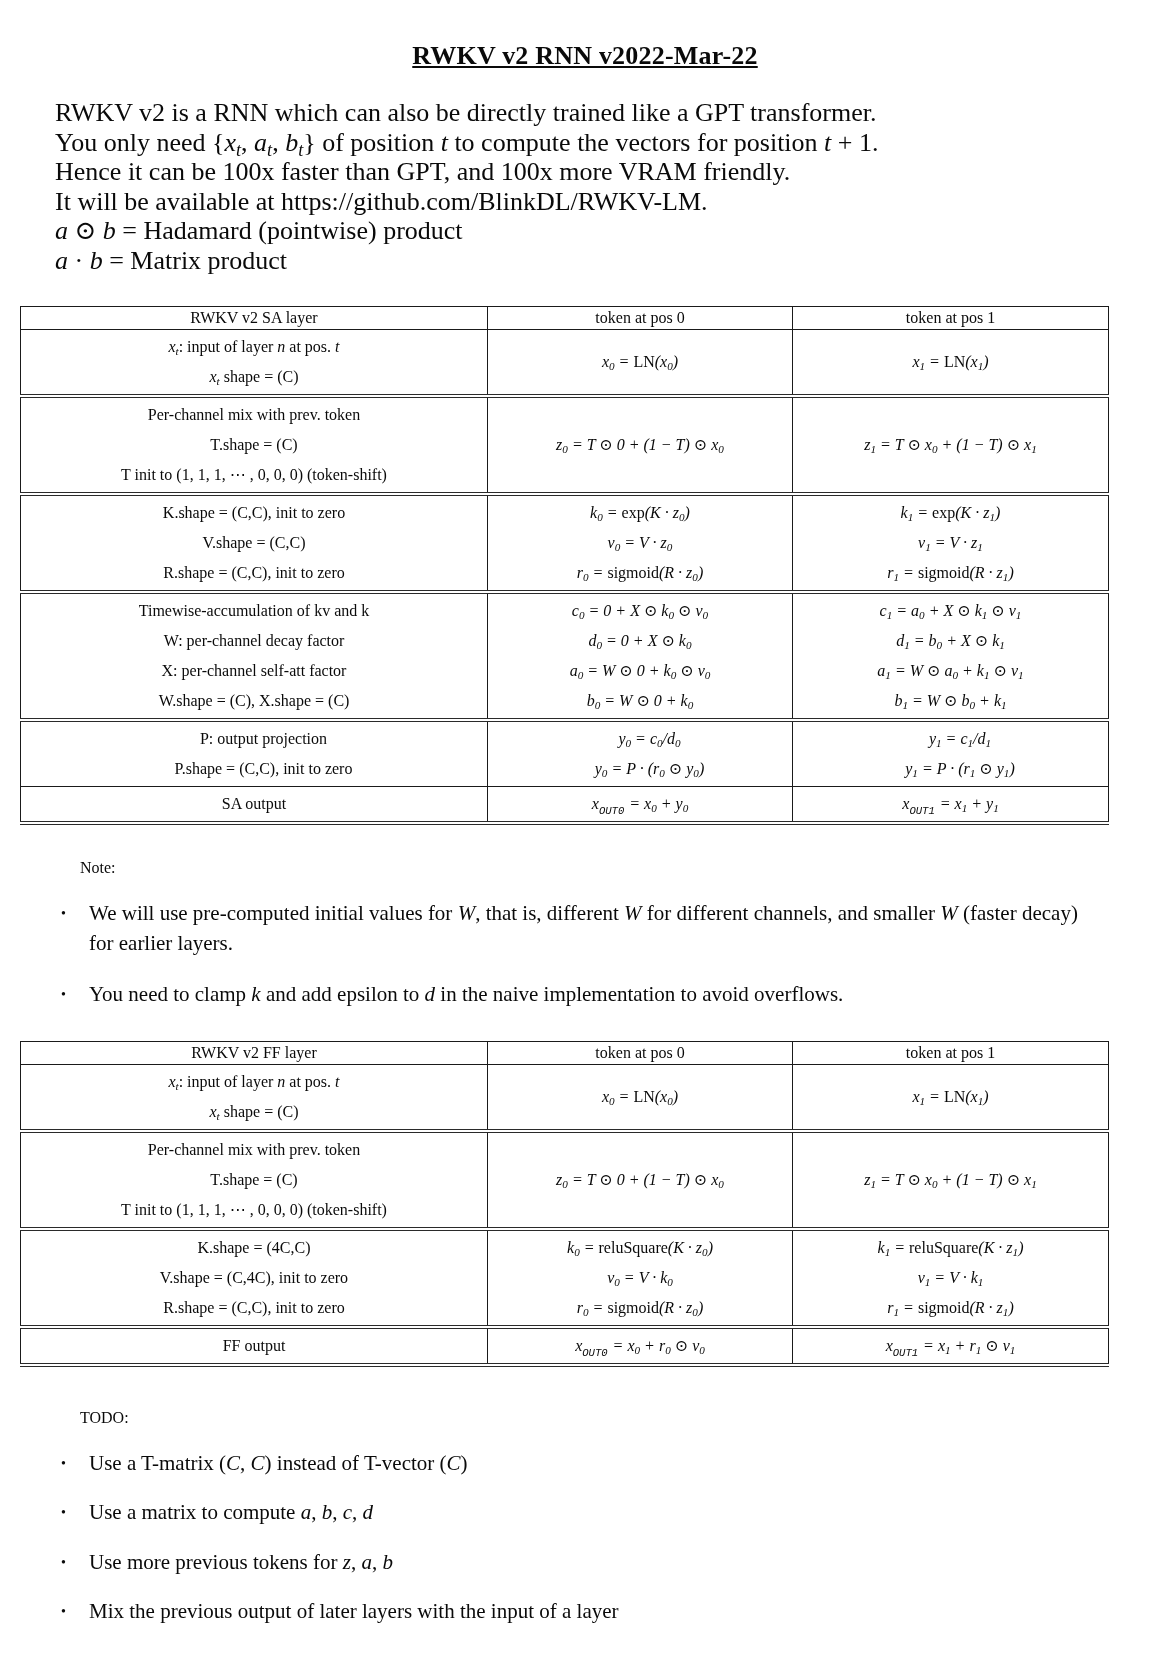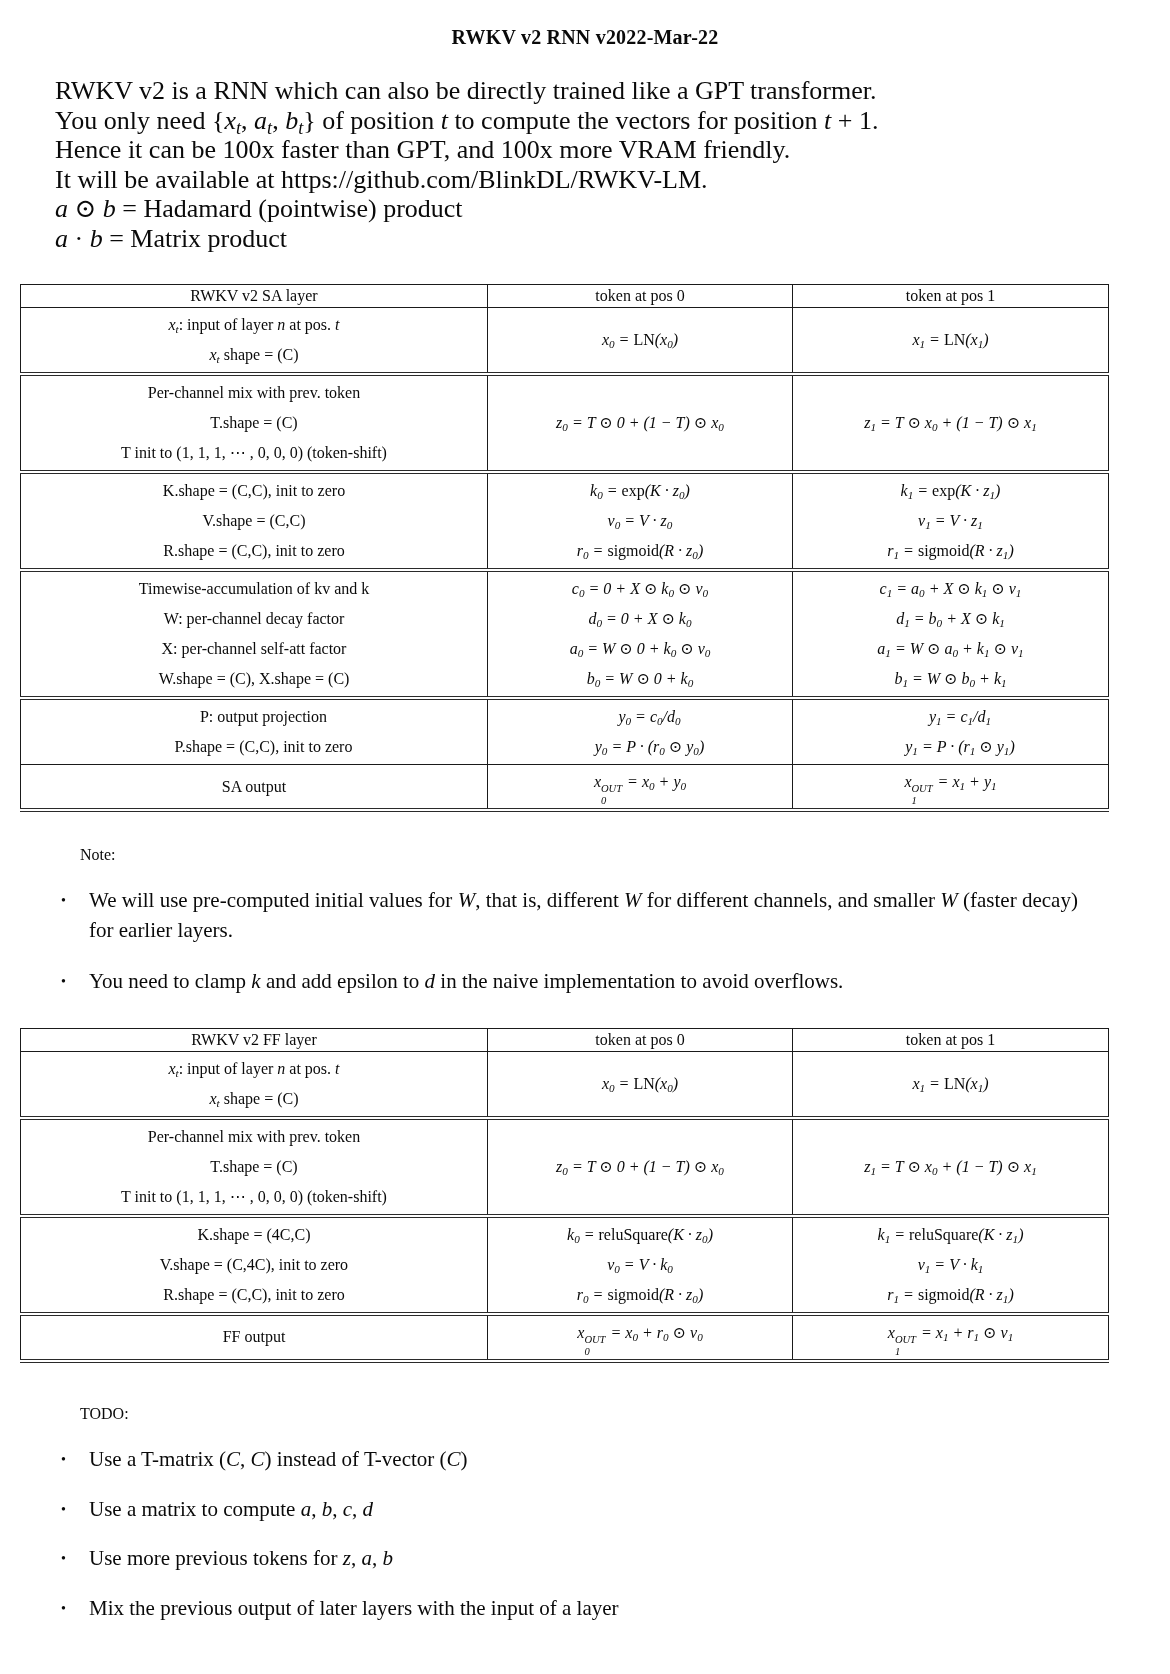--- a/index.html
+++ b/index.html
@@ -9,45 +9,47 @@
     font-family: "Liberation Serif", "DejaVu Serif", "DejaVu Sans", serif;
   }
   .page {
     width: 1170px;
     min-height: 1674px;
     box-sizing: border-box;
     padding-top: 26px;
     overflow: hidden;
   }
   .title {
-    font-size: 20px;
+    font-size: 26px;
     font-weight: bold;
     text-align: center;
-    margin: 0;
+    margin: 15px;
     letter-spacing: 0.2px;
+    text-decoration: underline;
   }
   .intro {
     margin: 27px 30px 0 55px;
     font-size: 26px;
   }
   .intro p { margin: 0; line-height: 29.5px; }
 
   .it { font-style: italic; }
   .rm { font-style: normal; }
   .math { font-style: italic; }
   sub, sup { font-size: 0.70em; line-height: 0; }
   sub { vertical-align: -0.28em; }
   .supsub {
     display: inline-flex;
-    flex-direction: column;
+    flex-direction: row;
     align-items: flex-start;
     font-size: 0.66em;
     line-height: 1.08;
     vertical-align: -0.52em;
     margin-right: 1px;
+    font-family: Liberation Mono, monospace;
   }
   .supsub .ss-sup, .supsub .ss-sub { display: block; }
 
   table.doc-table {
     border-collapse: collapse;
     table-layout: fixed;
     width: 1088px;
     margin: 31px 0 0 20px;
     font-size: 16px;
   }

